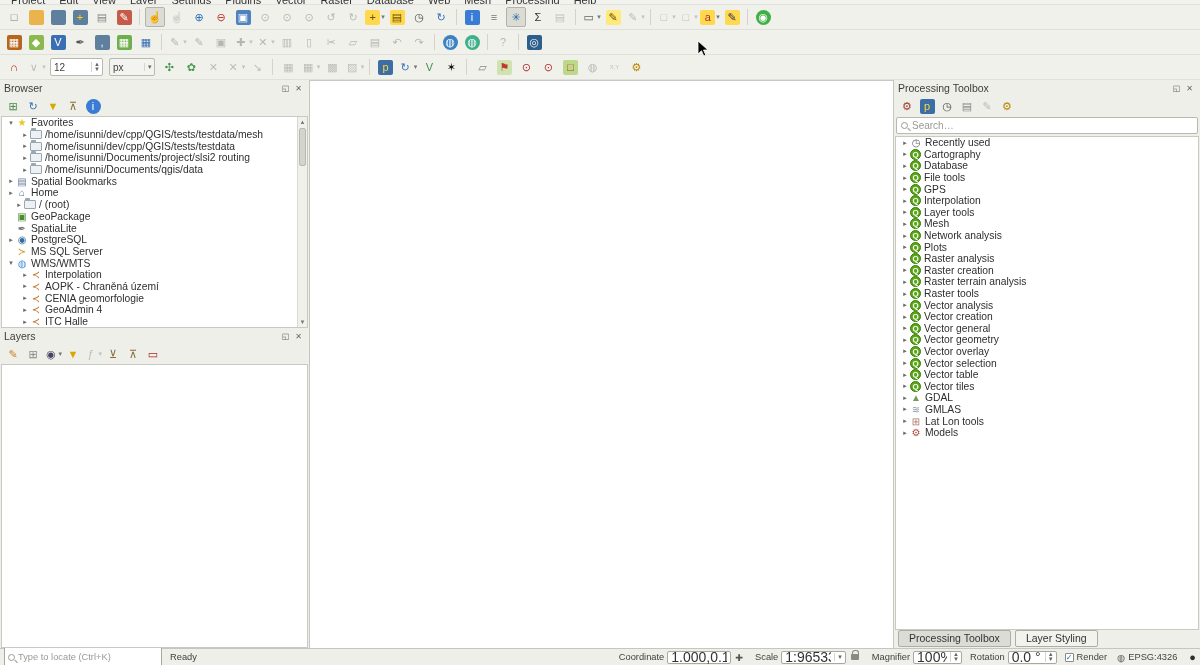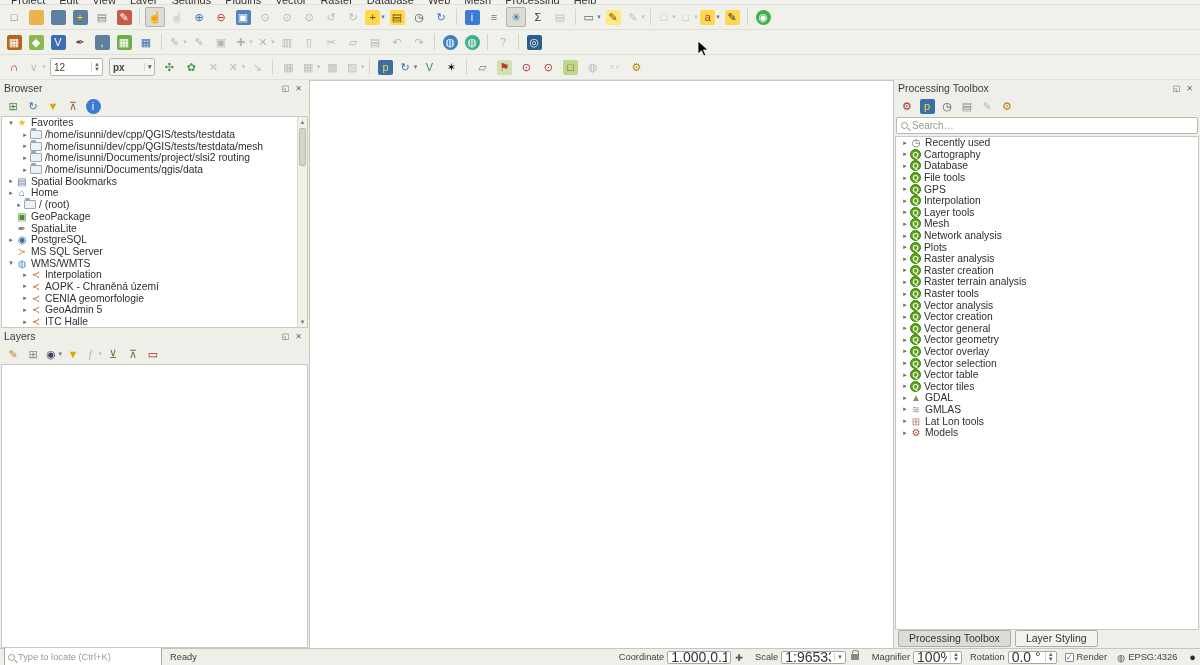--- a/index.html
+++ b/index.html
@@ -17,21 +17,21 @@
     width:15px; height:15px; border-radius:2px; font-size:11px; line-height:1; }
   .ticon.active { background:#dcdcd5; border:1px solid #b3b3ac; }
   .ticon.disabled { opacity:0.38; filter:grayscale(1); }
   .ticon .caret { font-size:7px; color:#777; margin-left:1px; }
   .sep { display:inline-block; width:1px; height:16px; background:#d3d3cc; margin:0 4px; }
   .spinbox, .combobox { display:inline-flex; align-items:center; height:18px; background:#fff;
     border:1px solid #b9b9b2; border-radius:2px; margin:0 3px; font-size:10px; color:#444; }
   .spinbox input, .combobox .val { border:0; width:40px; font-size:10px; padding:0 3px; color:#444; background:transparent; }
   .spin-arrows { display:flex; flex-direction:column; font-size:6px; color:#666; line-height:5px; padding:0 2px; border-left:1px solid #d5d5cf; }
   .combobox .dd { font-size:7px; color:#666; padding:0 3px; border-left:1px solid #d5d5cf; }
-  .combobox.disabled { color:#999; background:#f3f3ef;font-weight:bold; }
+  .combobox.disabled { color:#999; background:#f3f3ef; }
 
   .main { display:flex; height:568px; }
   .dock-left { width:310px; background:#efefe9; border-right:1px solid #c6c6c0; display:flex; flex-direction:column; }
   .canvas { flex:1; background:#ffffff; position:relative; }
   .dock-right { width:307px; background:#efefe9; border-left:1px solid #c6c6c0; display:flex; flex-direction:column; }
 
   .panel-title { height:16px; display:flex; align-items:center; font-size:10.5px; color:#3c3c3c; padding:1px 4px; }
   .panel-title .t { flex:1; }
   .pt-btn { font-size:8px; color:#666; padding:0 3px; cursor:default; }
   .panel-toolbar { height:20px; display:flex; align-items:center; padding:0 3px; }
@@ -400,26 +400,26 @@
           <div class="sbtn">▼</div>
         </div>
       <div class="trow" style="padding-left: 4px;">
             <span class="arrow">▾</span>
             <span class="ic" style="color: rgb(240, 196, 32);">★</span>
             <span class="lbl">Favorites</span>
           </div>
           <div class="trow" style="padding-left: 18px;">
             <span class="arrow">▸</span>
             <span class="ic folder"></span>
+            <span class="lbl">/home/isunni/dev/cpp/QGIS/tests/testdata/mesh</span>
+          </div>
+          <div class="trow" style="padding-left: 18px;">
+            <span class="arrow">▸</span>
+            <span class="ic folder"></span>
             <span class="lbl">/home/isunni/dev/cpp/QGIS/tests/testdata</span>
-          </div>
-          <div class="trow" style="padding-left: 18px;">
-            <span class="arrow">▸</span>
-            <span class="ic folder"></span>
-            <span class="lbl">/home/isunni/dev/cpp/QGIS/tests/testdata/mesh</span>
           </div>
           <div class="trow" style="padding-left: 18px;">
             <span class="arrow">▸</span>
             <span class="ic folder"></span>
             <span class="lbl">/home/isunni/Documents/project/slsi2 routing</span>
           </div>
           <div class="trow" style="padding-left: 18px;">
             <span class="arrow">▸</span>
             <span class="ic folder"></span>
             <span class="lbl">/home/isunni/Documents/qgis/data</span>
@@ -475,21 +475,21 @@
             <span class="lbl">AOPK - Chraněná území</span>
           </div>
           <div class="trow" style="padding-left: 18px;">
             <span class="arrow">▸</span>
             <span class="ic" style="color: rgb(192, 120, 48);">≺</span>
             <span class="lbl">CENIA geomorfologie</span>
           </div>
           <div class="trow" style="padding-left: 18px;">
             <span class="arrow">▸</span>
             <span class="ic" style="color: rgb(192, 120, 48);">≺</span>
-            <span class="lbl">GeoAdmin 5</span>
+            <span class="lbl">GeoAdmin 4</span>
           </div>
           <div class="trow" style="padding-left: 18px;">
             <span class="arrow">▸</span>
             <span class="ic" style="color: rgb(192, 120, 48);">≺</span>
             <span class="lbl">ITC Halle</span>
           </div>
         </div>
     </div>
     <div style="flex:1; display:flex; flex-direction:column;">
       <div class="panel-title">

